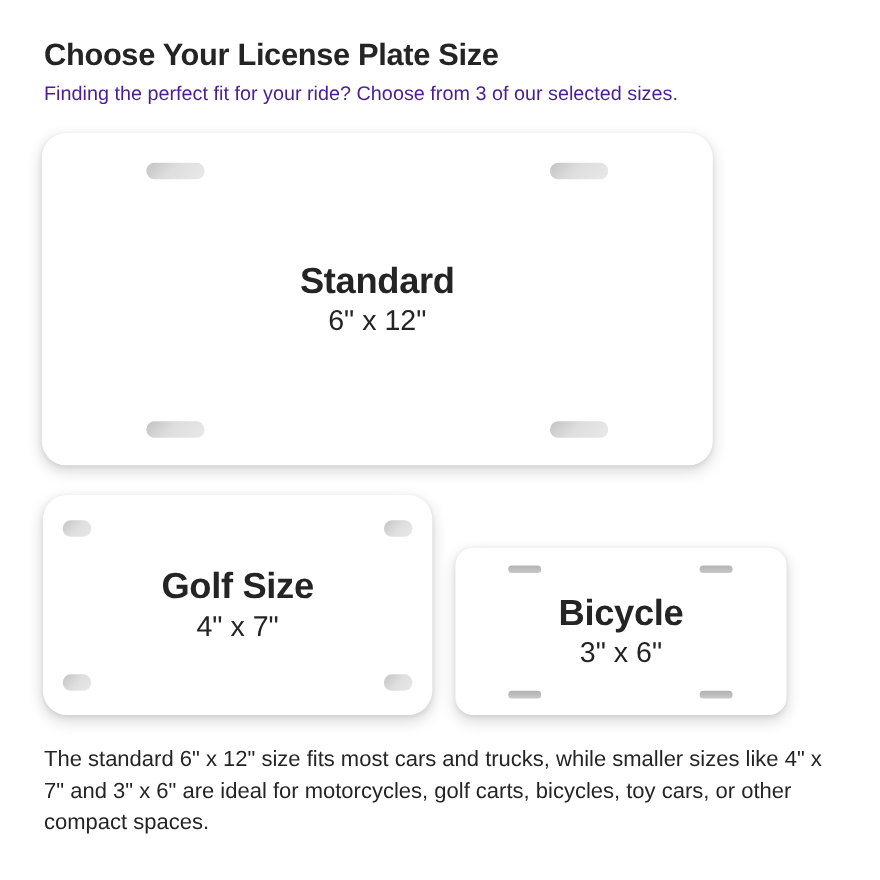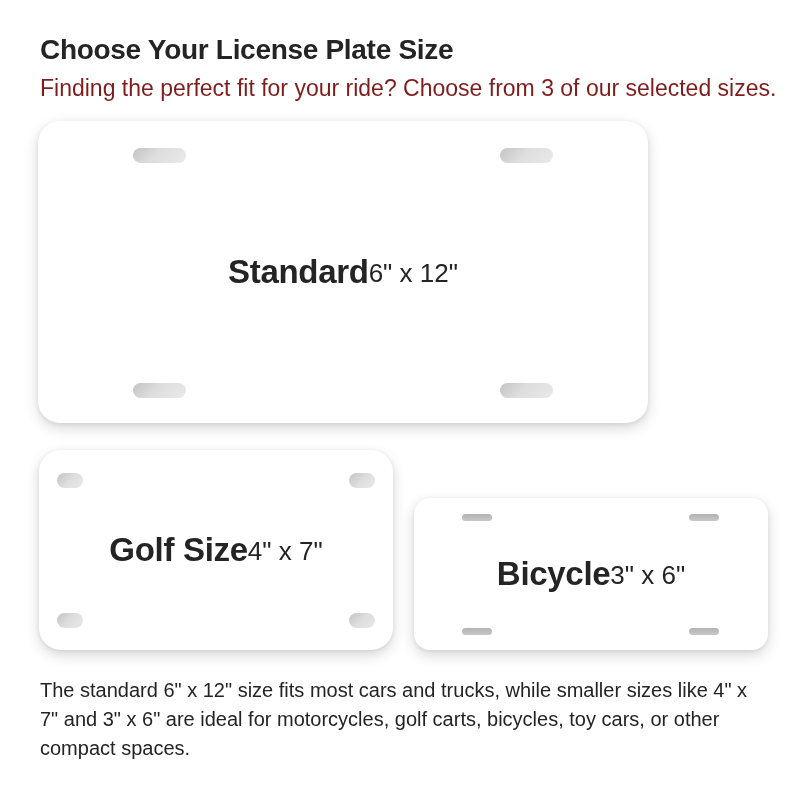--- a/index.html
+++ b/index.html
@@ -25,51 +25,51 @@
     font-weight: 700;
     letter-spacing: -0.3px;
     color: #242424;
     text-align: center;
   }
   .page-subtitle {
     position: absolute;
     left: 40px;
     top: 75px;
     margin: 0;
-    font-size: 23px;
+    font-size: 18px;
     font-weight: 400;
-    color: #7f1d1d;
+    color: #4c1d95;
   }
   .plate {
     position: absolute;
     background: #ffffff;
     box-shadow: 0 5px 14px rgba(0,0,0,0.16), 0 1px 4px rgba(0,0,0,0.07);
     display: flex;
-    flex-direction: row;
+    flex-direction: column;
     align-items: center;
     justify-content: center;
   }
   .plate-standard {
     left: 38px;
     top: 121px;
     width: 610px;
     height: 302px;
     border-radius: 22px;
   }
   .plate-golf {
     left: 39px;
     top: 450px;
     width: 354px;
     height: 200px;
     border-radius: 22px;
   }
   .plate-bicycle {
     left: 414px;
     top: 498px;
-    width: 354px;
+    width: 301px;
     height: 152px;
     border-radius: 16px;
   }
   .hole {
     position: absolute;
     display: block;
   }
   
   .plate-standard .hole {
     width: 53px;

